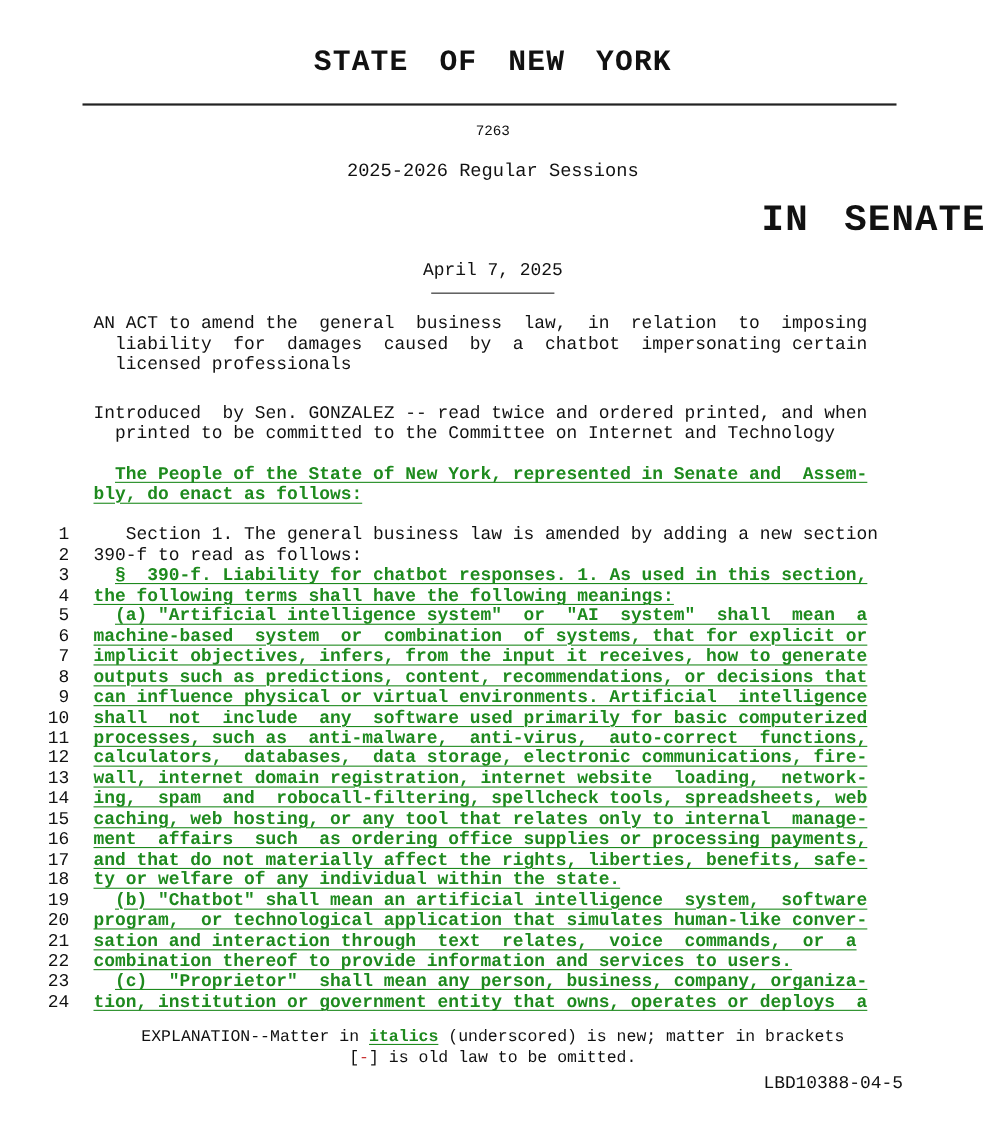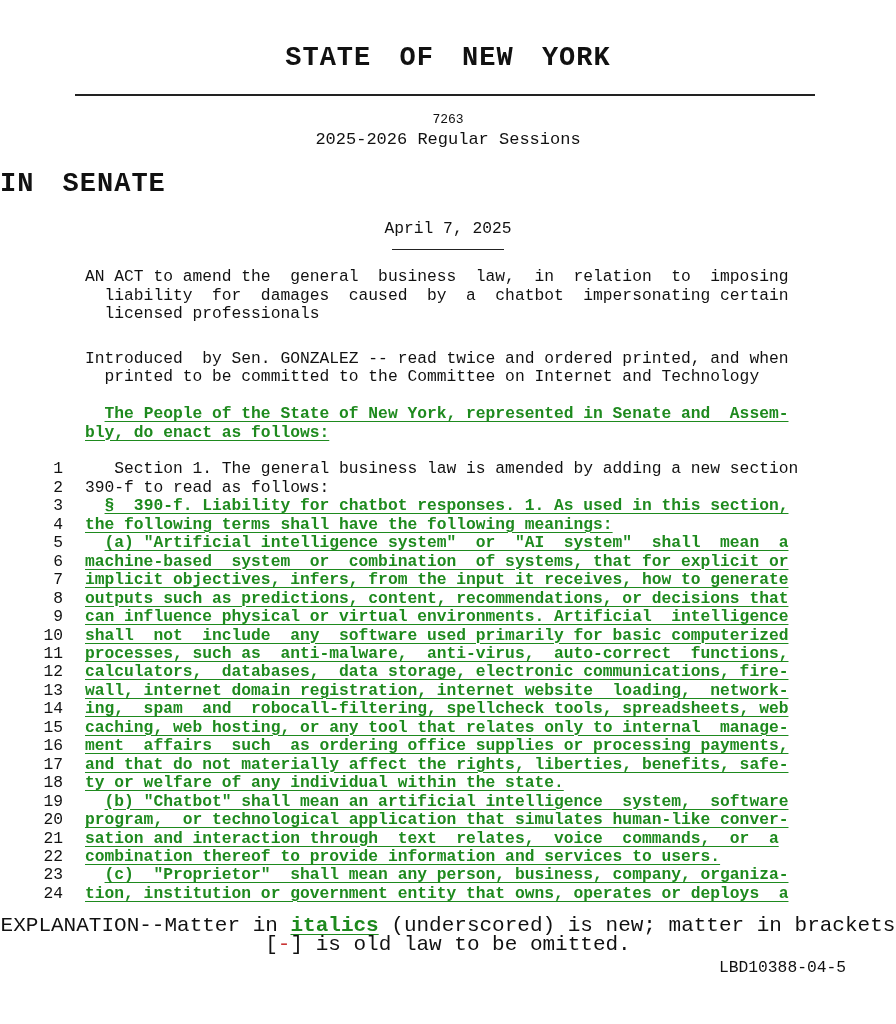--- a/index.html
+++ b/index.html
@@ -14,23 +14,23 @@
 
   .title {
     margin:42px 0 0; text-align:center;
     font-size:27px; line-height:32px; font-weight:bold;
     letter-spacing:1px; word-spacing:11px;
   }
   .rule {
     margin:20px 81px 0 75px; border:none; border-top:2px solid #222; height:0;
   }
   .billno  { margin-top:14px; text-align:center; font-size:13px; line-height:20px; }
-  .session { text-align:center; font-size:17px; line-height:20px; }
+  .session { margin-top:17px; text-align:center; font-size:17px; line-height:20px; }
   .chamber {
-    margin-top:18px; text-align:left; font-size:27px; line-height:32px;
+    margin-top:18px; text-align:right; font-size:34px; line-height:32px;
     font-weight:bold; letter-spacing:1px; word-spacing:11px;
   }
   .date { margin-top:19px; text-align:center; font-size:16.3px; line-height:20px; }
   .shortrule { margin:10px auto 0; width:112px; border:none; border-top:1.6px solid #222; height:0; }
 
   .para { margin-left:85px; margin-right:60px; font-size:16.3px; line-height:18.45px; }
   .intro { margin-top:26px; }
   .act   { margin-top:18.45px; }
   .enact { margin-top:18.45px; }
   .pline { white-space:pre; }
@@ -41,23 +41,23 @@
   .lt { margin-left:22px; white-space:pre; }
 
   .green { color:var(--green); font-weight:bold; }
   .u {
     text-decoration:underline;
     text-underline-offset:3px;
     text-decoration-thickness:1.4px;
   }
   .red { color:var(--red); }
 
-  .footer { margin-top:14px; text-align:center; font-size:21px; line-height:18.45px; }
+  .footer { margin-top:14px; text-align:center; font-size:15px; line-height:18.45px; }
   .footline { white-space:pre; }
-  .lbd { margin-top:5px; text-align:right; padding-right:50px; font-size:16.3px; line-height:18.45px; }
+  .lbd { margin-top:5px; text-align:right; padding-right:75px; font-size:16.3px; line-height:18.45px; }
 </style>
 </head>
 <body>
 
 <div class="page">
 
   <h1 class="title">STATE OF NEW YORK</h1>
 
   <hr class="rule">
 

